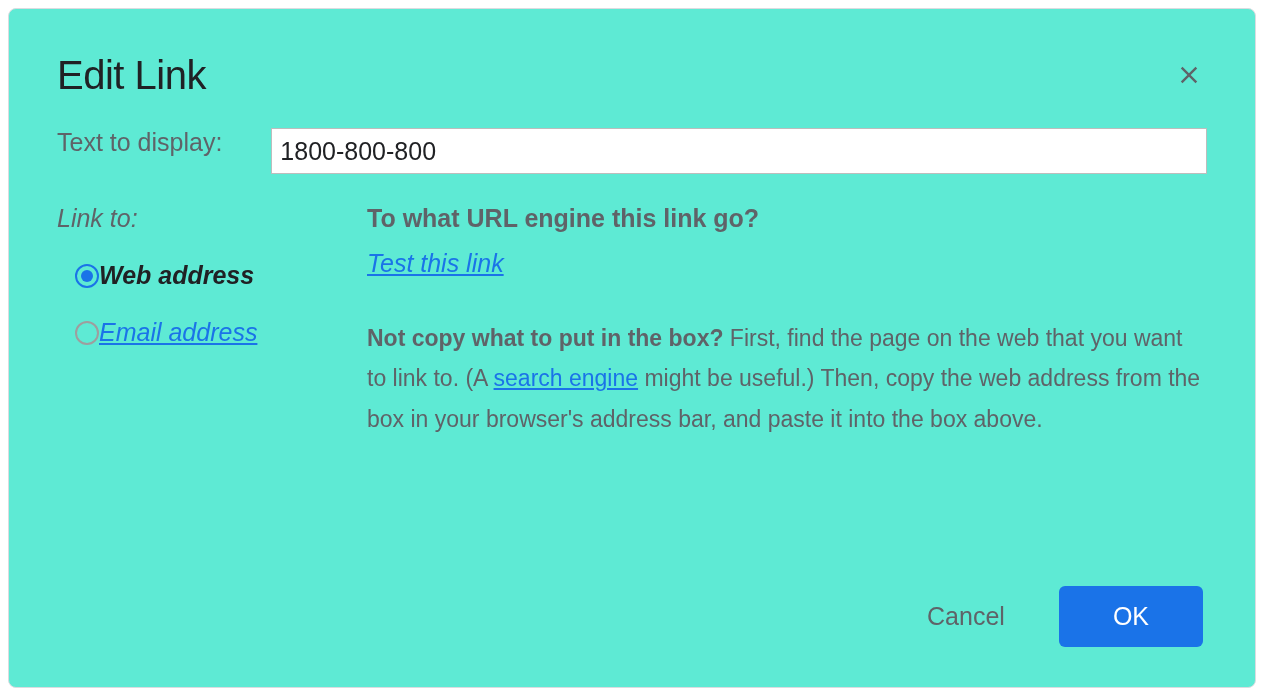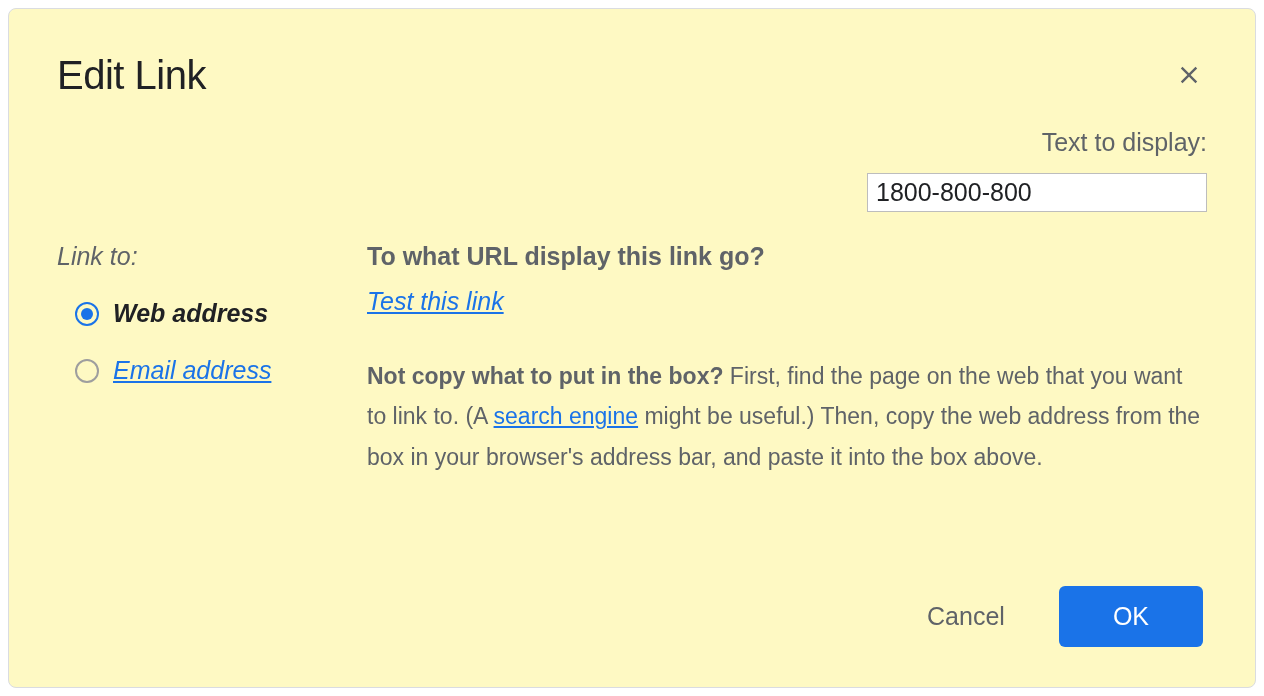--- a/index.html
+++ b/index.html
@@ -11,21 +11,21 @@
     font-family: Arial, Helvetica, sans-serif;
     background: #ffffff;
   }
   .dialog {
     position: relative;
     width: 1248px;
     height: 680px;
     margin: 8px;
     border: 1px solid #dadce0;
     border-radius: 8px;
-    background: #fef9c3;
+    background: #5eead4;
     padding: 44px 48px 40px 48px;
   }
   .dialog-title {
     font-size: 40px;
     font-weight: 400;
     color: #202124;
     margin: 0 0 30px 0;
     letter-spacing: -0.5px;
   }
   .close-btn {
@@ -37,39 +37,39 @@
     display: flex;
     align-items: center;
     justify-content: center;
     cursor: pointer;
     color: #5f6368;
   }
   .close-btn svg { width: 28px; height: 28px; }
 
   .row-display {
     display: flex;
-    align-items: flex-end;
+    align-items: flex-start;
     gap: 16px;
     margin-bottom: 30px;
-    flex-direction: column;
   }
   .row-display .lbl {
     font-size: 25px;
     color: #5f6368;
     white-space: nowrap;
   }
   .text-input {
     flex: 1;
-    height: 36px;
+    height: 46px;
     border: 1px solid #bdbdbd;
     font-size: 25px;
     padding: 4px 8px;
     color: #202124;
     outline: none;
     font-family: inherit;
+    margin-left: 33px;
   }
   .text-input.focused {
     border: 2px solid #1a73e8;
   }
 
   .columns {
     display: flex;
     gap: 40px;
   }
   .left-col {
@@ -81,21 +81,20 @@
     flex: 1;
   }
   .linkto-label {
     font-size: 25px;
     color: #5f6368;
     margin-bottom: 28px;
   }
   .radio-row {
     display: flex;
     align-items: center;
-    gap: 14px;
     margin-left: 18px;
     margin-bottom: 28px;
     cursor: pointer;
   }
   .radio-outer {
     width: 24px;
     height: 24px;
     border: 2px solid #9e9e9e;
     border-radius: 50%;
     display: flex;
@@ -210,21 +209,21 @@
         <span class="radio-label bold">Web address</span>
       </div>
 
       <div class="radio-row">
         <div class="radio-outer"></div>
         <span class="radio-label link">Email address</span>
       </div>
     </div>
 
     <div class="right-col">
-      <div class="url-question">To what URL display this link go?</div>
+      <div class="url-question">To what URL engine this link go?</div>
 
 
       <a class="test-link">Test this link</a>
 
       <div class="help-text">
         <span class="bold">Not copy what to put in the box?</span><span> First, find the page on the web that you want to link to. (A </span><a>search engine</a><span> might be useful.) Then, copy the web address from the box in your browser's address bar, and paste it into the box above.</span>
       </div>
     </div>
 
   </div>

